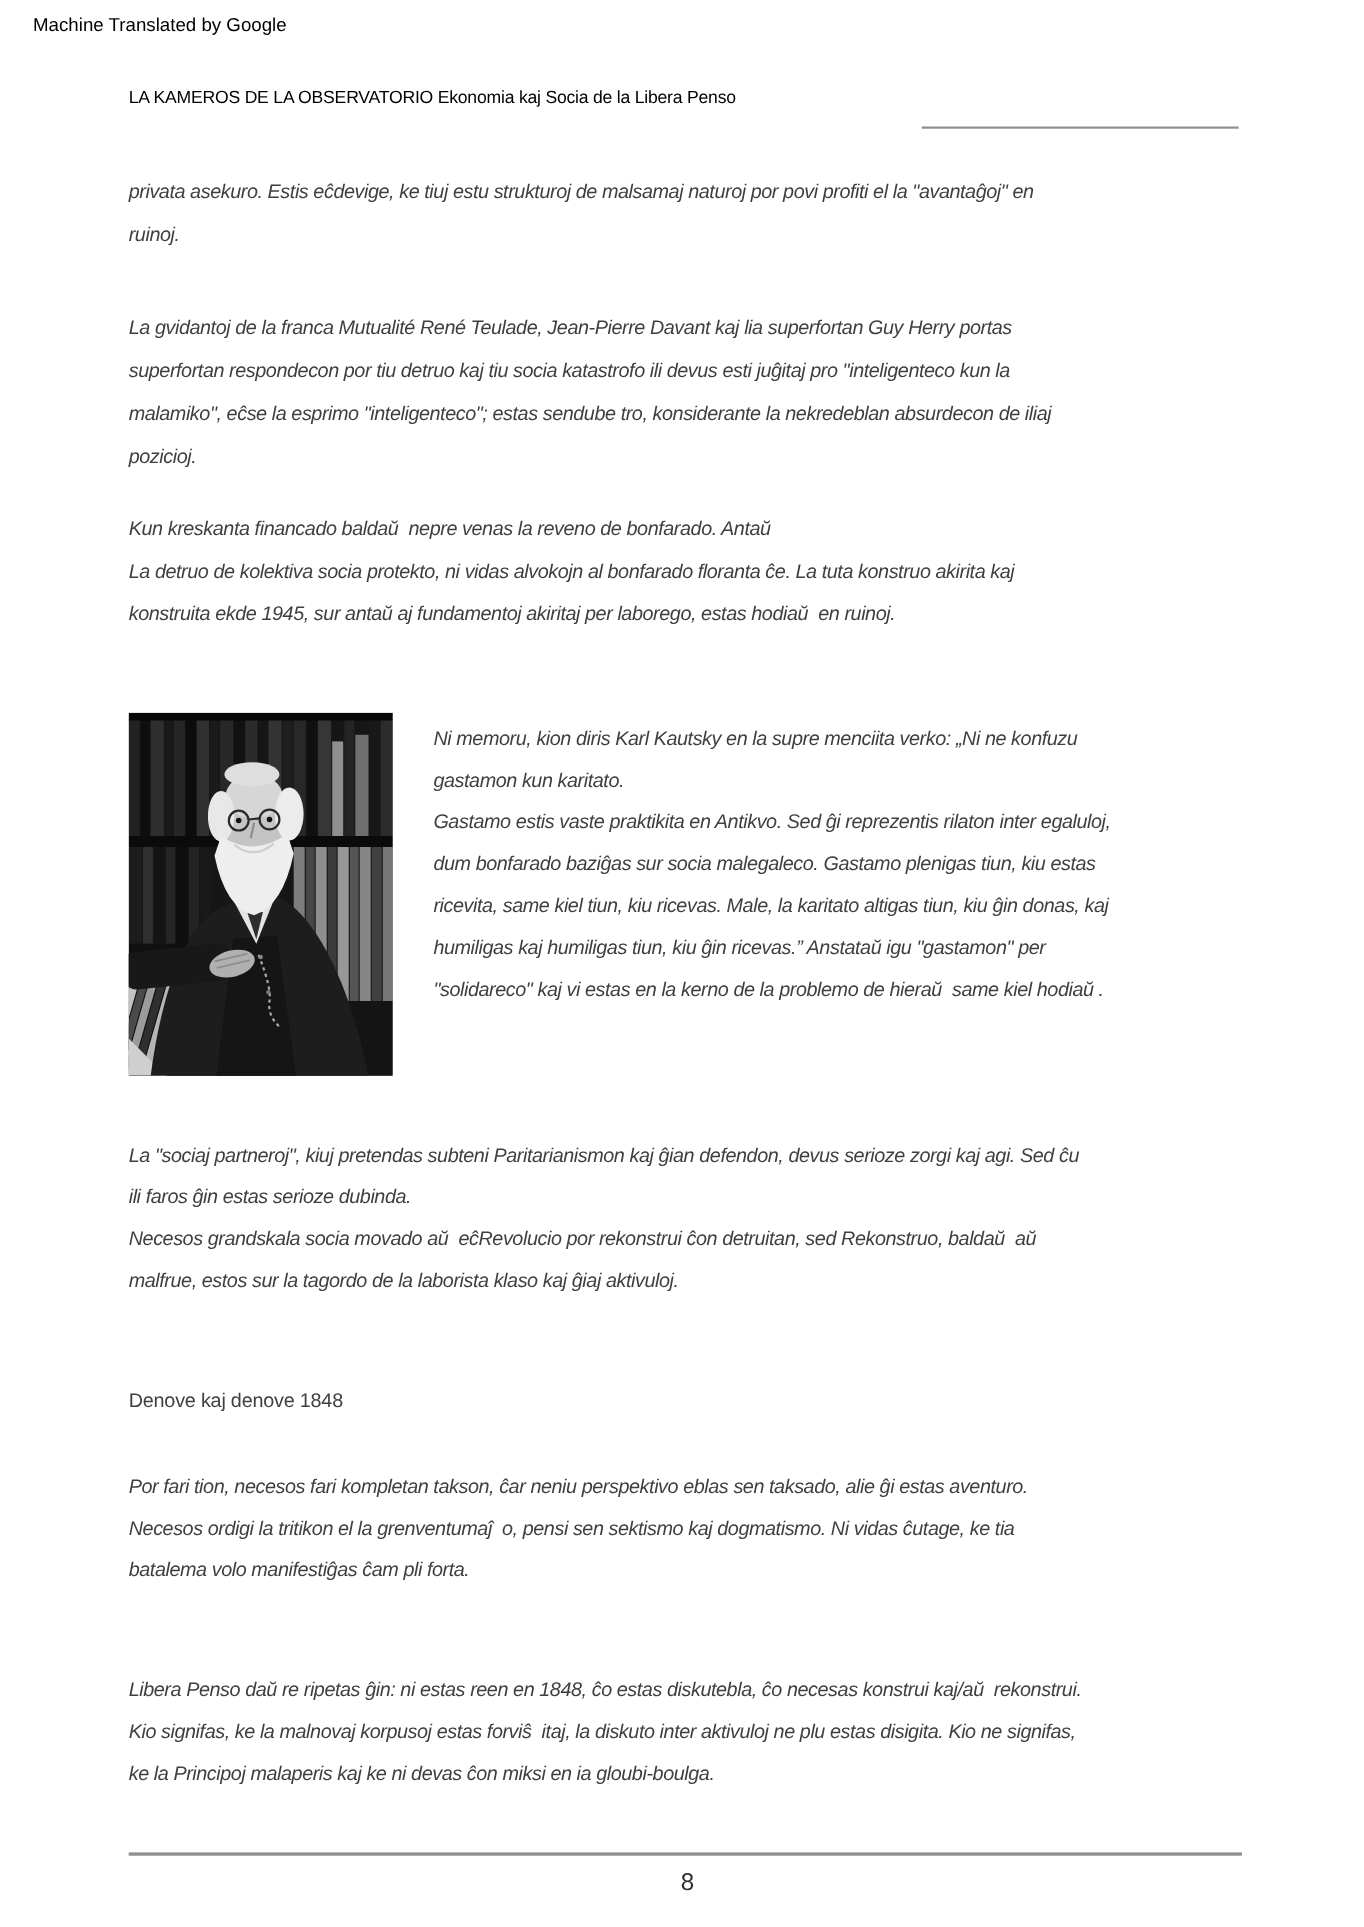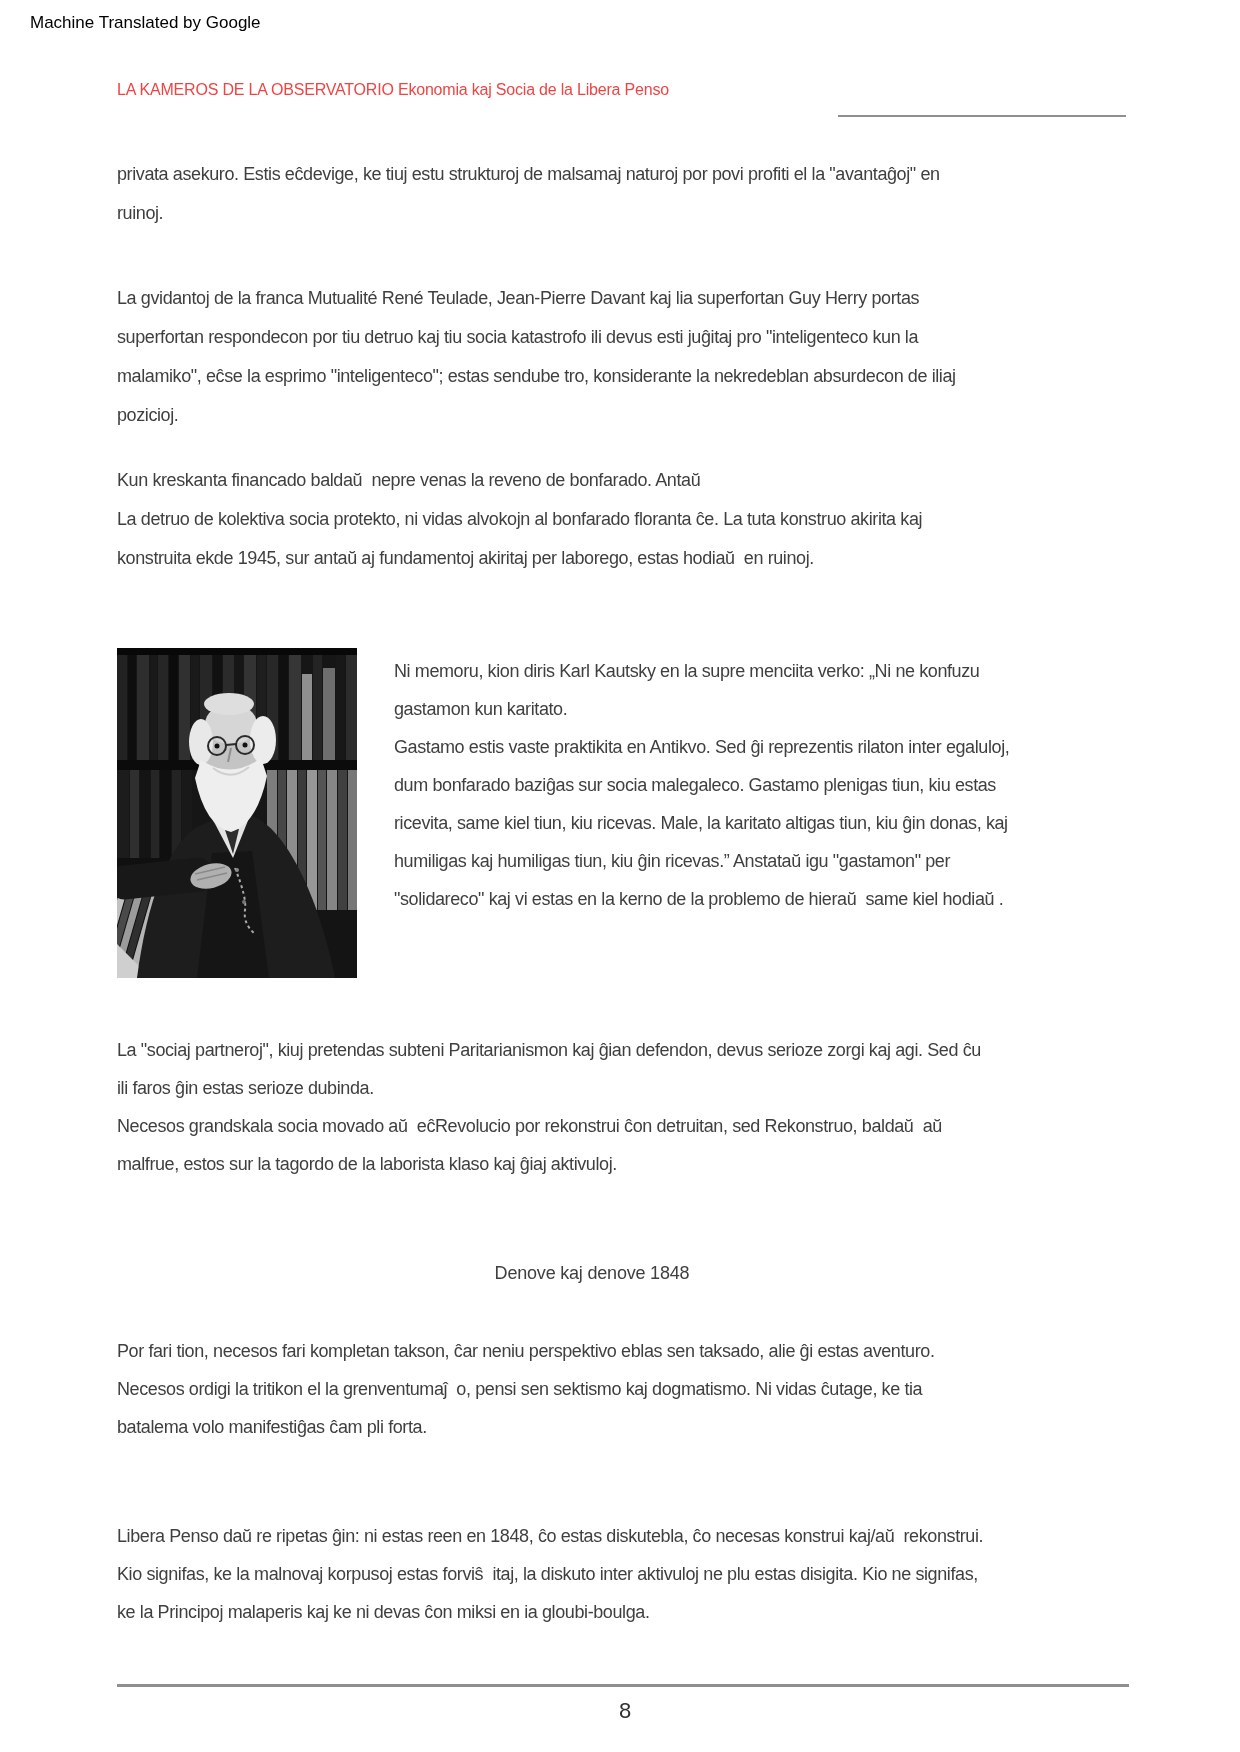--- a/index.html
+++ b/index.html
@@ -5,33 +5,33 @@
   html,body{margin:0;padding:0;background:#ffffff;}
   .page{
     position:relative;width:1240px;height:1752px;background:#ffffff;
     font-family:"Liberation Sans",sans-serif;color:#3f3f3f;overflow:hidden;padding-left:28px;
   }
   .watermark{
     position:absolute;left:30px;top:13px;font-size:17px;color:#000000;
     letter-spacing:0;white-space:pre;
   }
   .hdr{
-    position:absolute;left:117px;top:81px;font-size:16px;color:#ef4444;
+    position:absolute;left:117px;top:81px;font-size:16px;color:#000000;
     letter-spacing:-0.2px;white-space:pre;
   }
   .rule{position:absolute;background:#8f8f8f;height:2px;}
   .rule-hdr{left:838px;top:115px;width:288px;}
   .rule-foot{left:117px;top:1684px;width:1012px;height:3px;}
   .tl{
     position:absolute;left:117px;white-space:pre;font-size:18px;
-    letter-spacing:-0.4px;color:#3f3f3f;line-height:21px;
+    letter-spacing:-0.4px;color:#3f3f3f;line-height:21px;font-style:italic;
   }
   .ql{left:394px;}
   .h2{
-    position:absolute;left:117px;top:1263px;width:950px;text-align:center;
+    position:absolute;left:117px;top:1263px;width:950px;
     font-size:18px;letter-spacing:-0.2px;color:#3f3f3f;
   }
   .pagenum{
     position:absolute;left:117px;top:1698px;width:1016px;text-align:center;
     font-size:22px;color:#303030;
   }
   .photo{position:absolute;left:117px;top:648px;width:240px;height:330px;}
 </style>
 </head>
 <body>

